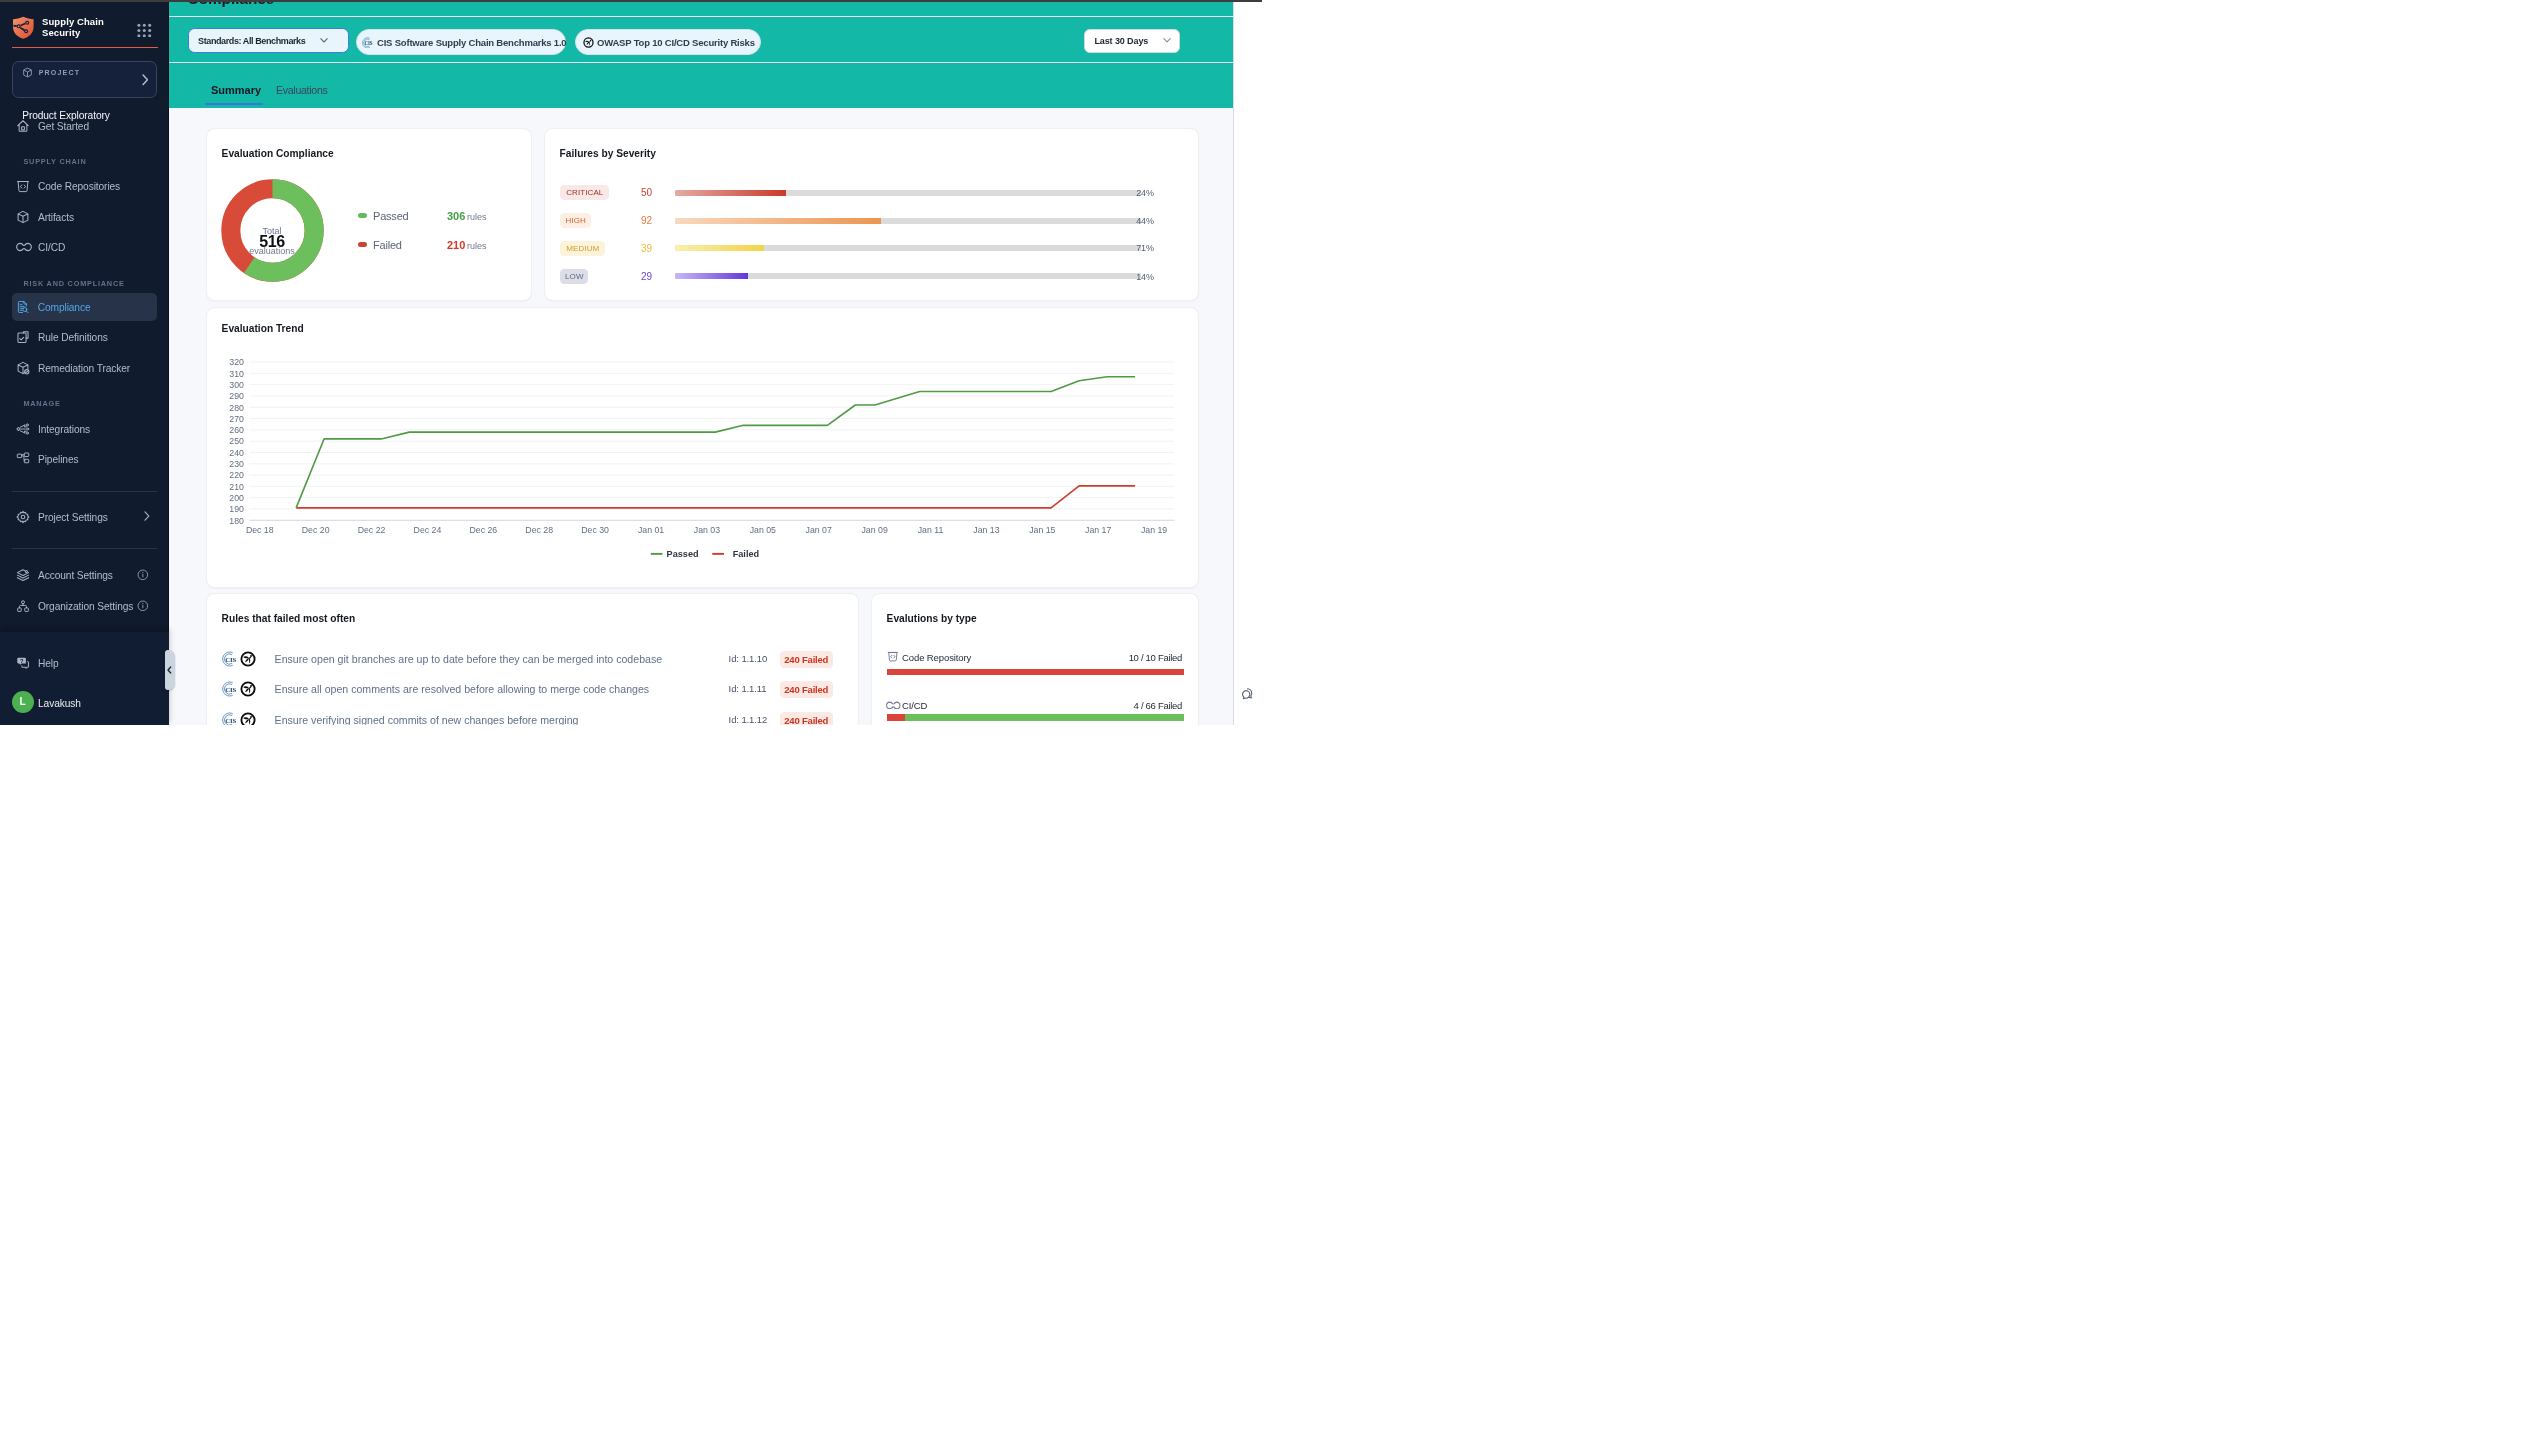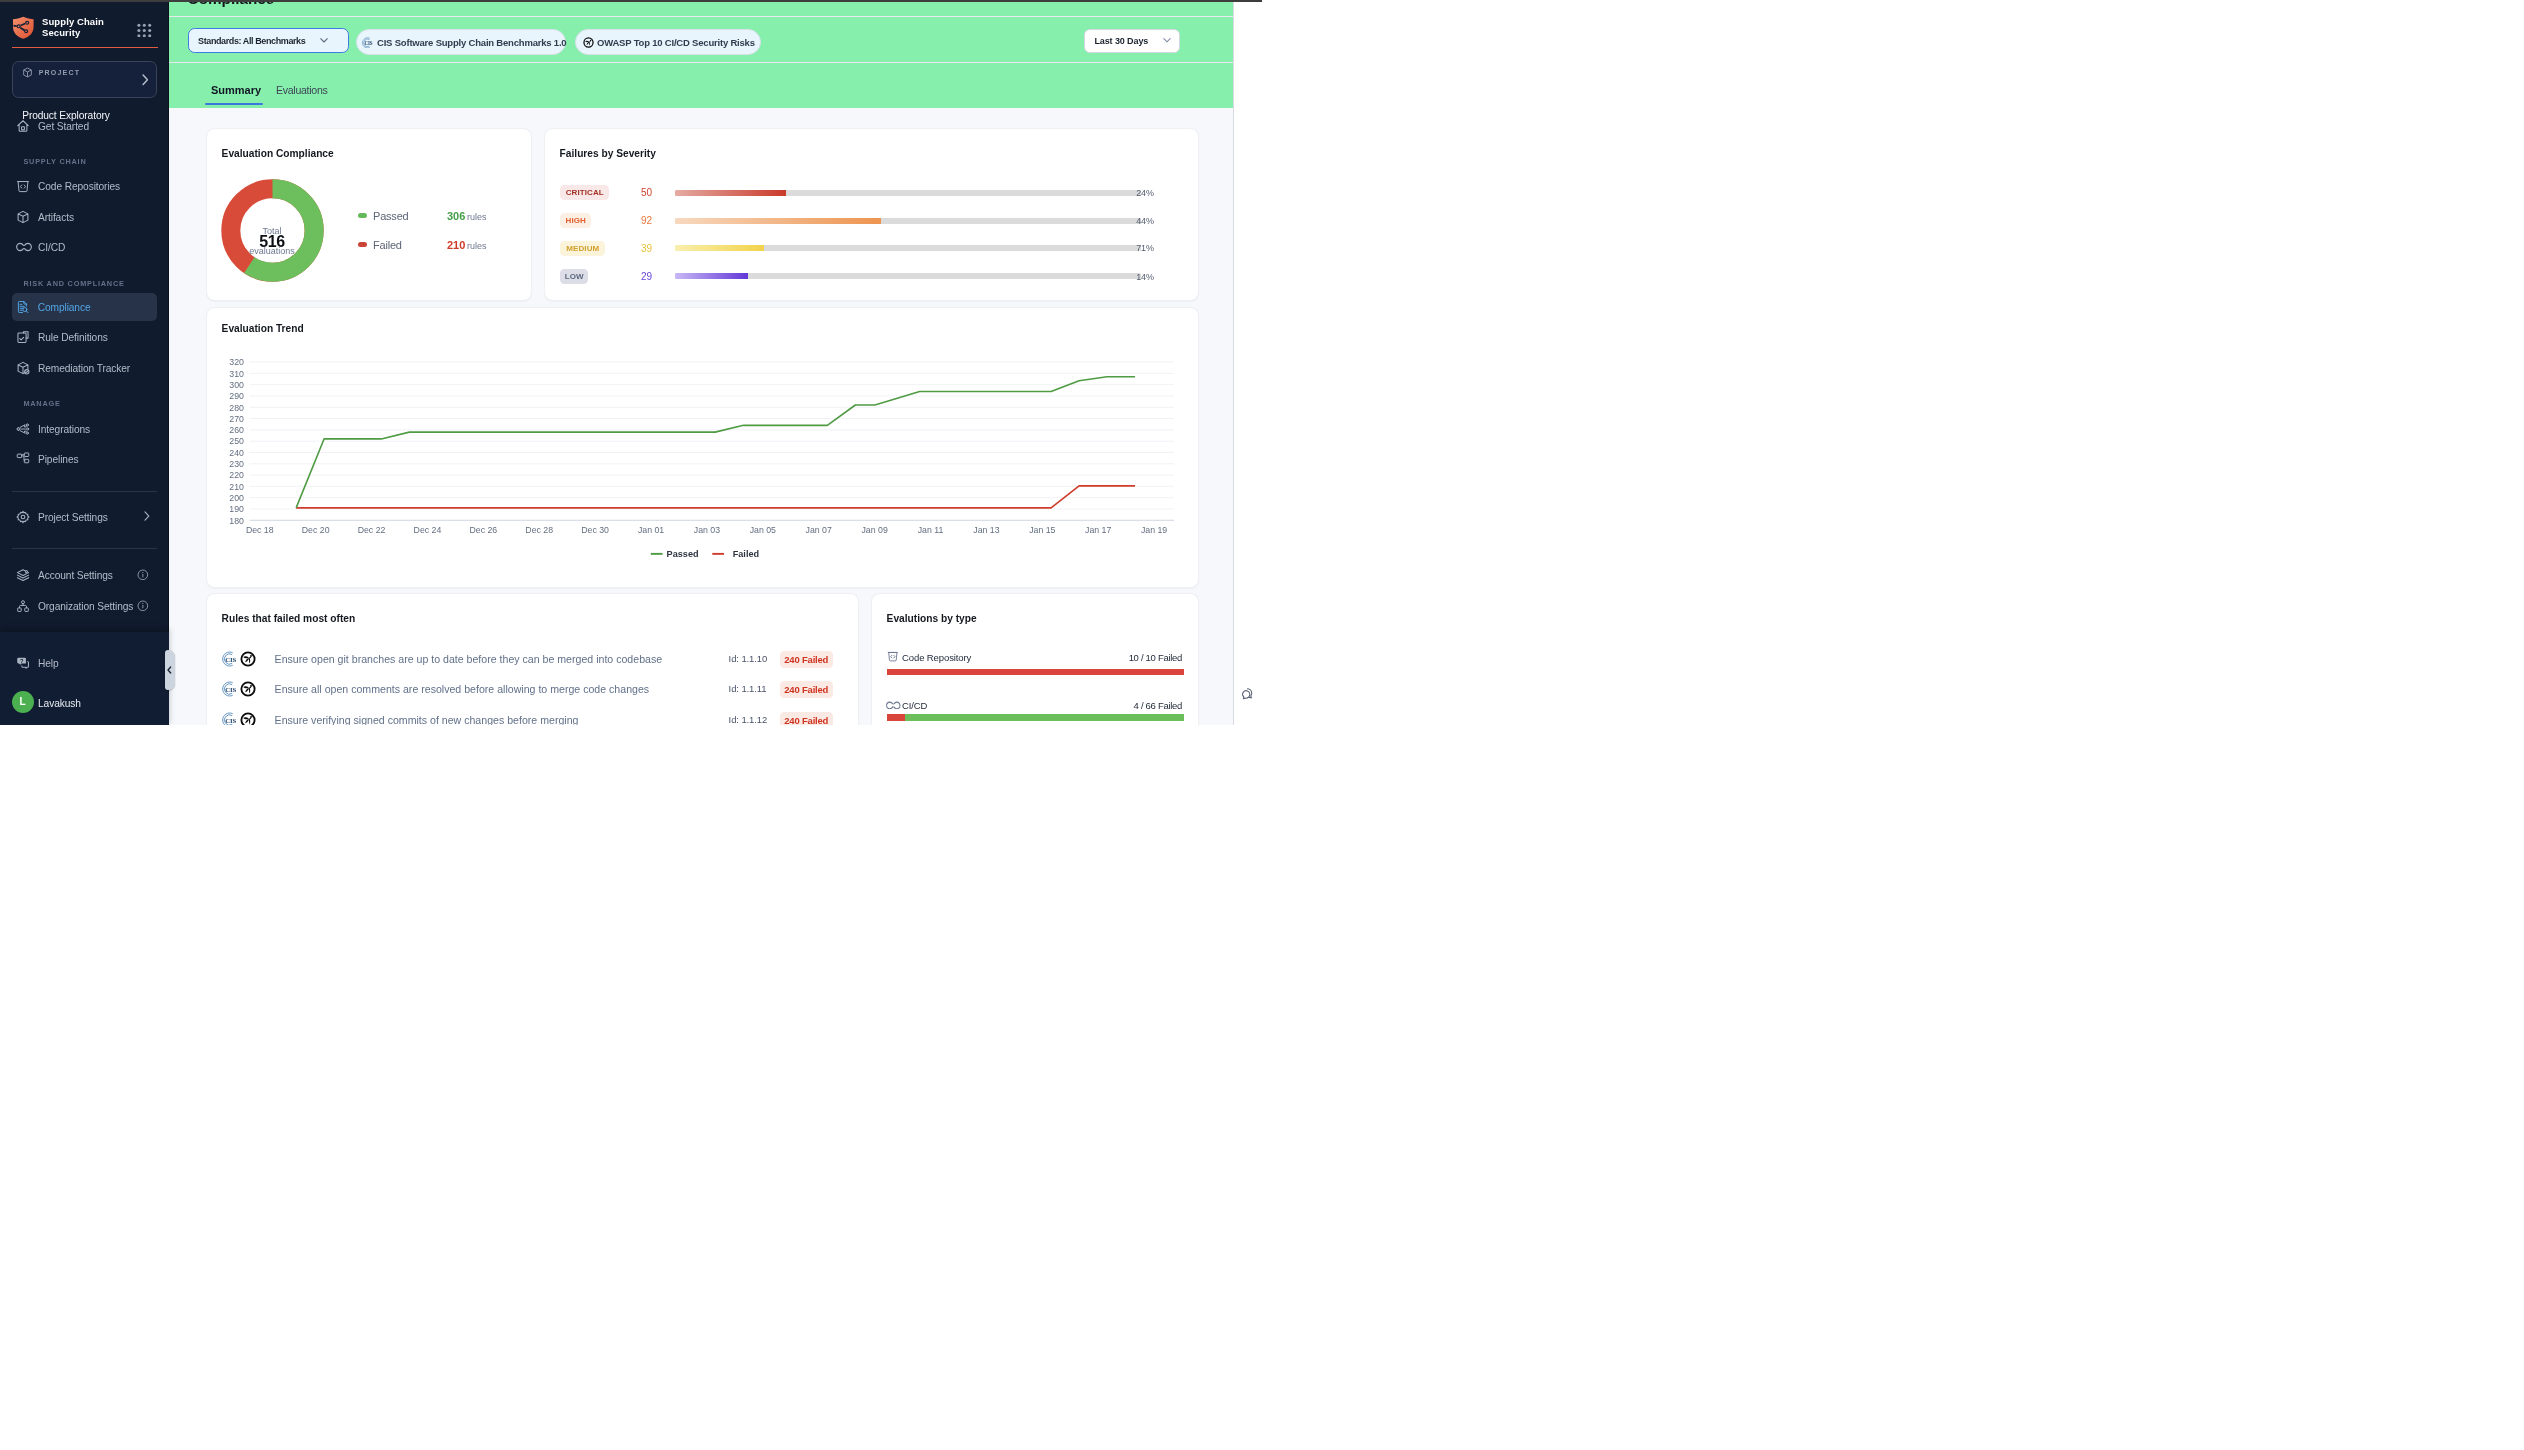--- a/index.html
+++ b/index.html
@@ -26,21 +26,21 @@
   .nav-item { position:absolute; left:0; width:169px; height:28px; }
   .nav-item .ic { position:absolute; left:16px; top:50%; transform:translateY(-50%); width:14px; height:14px; }
   .nav-item .tx { position:absolute; left:38px; top:50%; transform:translateY(-50%); white-space:nowrap; font-size:10.2px; letter-spacing:-0.1px; color:#b3bcc9; }
   .nav-active { left:11.7px; width:145px; background:#263349; border-radius:5.1px; }
   .nav-active .ic { left:4.4px; }
   .nav-active .tx { left:26px; color:#54a6e6 !important; font-weight:500; }
   .sec-label { position:absolute; left:23.4px; transform:translateY(-50%); }
   .sb-divider { position:absolute; left:11.7px; width:145px; height:0.7px; background:#2a3449; }
 
   
-  #main { position:absolute; left:169px; top:1.5px; width:1064px; height:724px; background:#86efac; }
+  #main { position:absolute; left:169px; top:1.5px; width:1064px; height:724px; background:#14b8a6; }
   #graybody { position:absolute; left:0; top:106px; width:1064px; height:618px; background:#f7f8fc; }
   .hdiv { position:absolute; left:0; width:1064px; height:0.7px; background:#e7e9ef; }
   #pagetitle { position:absolute; left:18.6px; top:-10.2px; color:#14181f; font-size:15.3px; font-weight:700; line-height:15.3px; }
 
   #stdbtn { position:absolute; left:18.6px; top:26px; width:161px; height:25px; background:#e9f5fc; border:1.1px solid #3c7ce4; border-radius:6.6px; }
   #stdbtn .t { position:absolute; left:9.5px; top:7px; font-size:9px; font-weight:600; color:#1c2330; letter-spacing:-0.4px;}
   .chip { position:absolute; top:27px; height:26px; background:#e9f5fc; border:0.7px solid #d8e0ea; border-radius:13px; color:#323c4e; font-size:9.5px; font-weight:600; letter-spacing:-0.2px;}
   #chip-cis { left:187px; width:210px; }
   #chip-owasp { left:406px; width:186px; }
   #datebtn { position:absolute; left:915px; top:27px; width:96px; height:24px; background:#fff; border:1.1px solid #d3d7e2; border-radius:5.8px; }
@@ -55,21 +55,21 @@
   #cardA { left:37px; top:126px; width:326px; height:173px; }
   #cardB { left:375px; top:126px; width:655px; height:173px; }
   #cardT { left:37px; top:305px; width:993px; height:281px; }
   #cardR { left:37px; top:591px; width:653px; height:175px; }
   #cardE { left:702px; top:591px; width:328px; height:175px; }
 
   
   #gutter { position:absolute; left:1233px; top:1.5px; width:29px; height:724px; background:#fff; border-left:0.7px solid #d9dbe7; z-index:30; }
 
   
-  .sev-badge { position:absolute; left:15.3px; height:15.7px; border-radius:4.4px; font-size:8px; font-weight:700; text-align:center; letter-spacing:0.1px; }
+  .sev-badge { position:absolute; left:15.3px; height:15.7px; border-radius:4.4px; font-size:8px; font-weight:400; text-align:center; letter-spacing:0.1px; }
   .sev-num { position:absolute; left:96px; font-size:10px; font-weight:500; }
   .sev-track { position:absolute; left:130px; width:466px; height:6.6px; border-radius:1.5px; background:#dbdbdb; }
   .sev-fill { position:absolute; left:0; top:0; height:6.6px; border-radius:1.5px 0 0 1.5px; }
   .sev-pct { position:absolute; width:44px; text-align:center; font-size:9px; color:#525b6e; letter-spacing:-0.1px; }
 
   
   .rule-row { position:absolute; left:14.6px; width:628px; height:17.5px; }
   .rule-text { position:absolute; left:53px; top:2.2px; font-size:10.6px; color:#61708a; white-space:nowrap; }
   .rule-id { position:absolute; left:507px; top:2.9px; font-size:9.5px; color:#4a5468; white-space:nowrap; letter-spacing:-0.1px; }
   .rule-pill { position:absolute; left:558px; top:0; height:17.5px; padding:0 4.7px; background:#fbe9e4; border-radius:4.4px; font-size:9.5px; font-weight:700; color:#cf3421; line-height:17.5px; letter-spacing:-0.2px; white-space:nowrap; }

